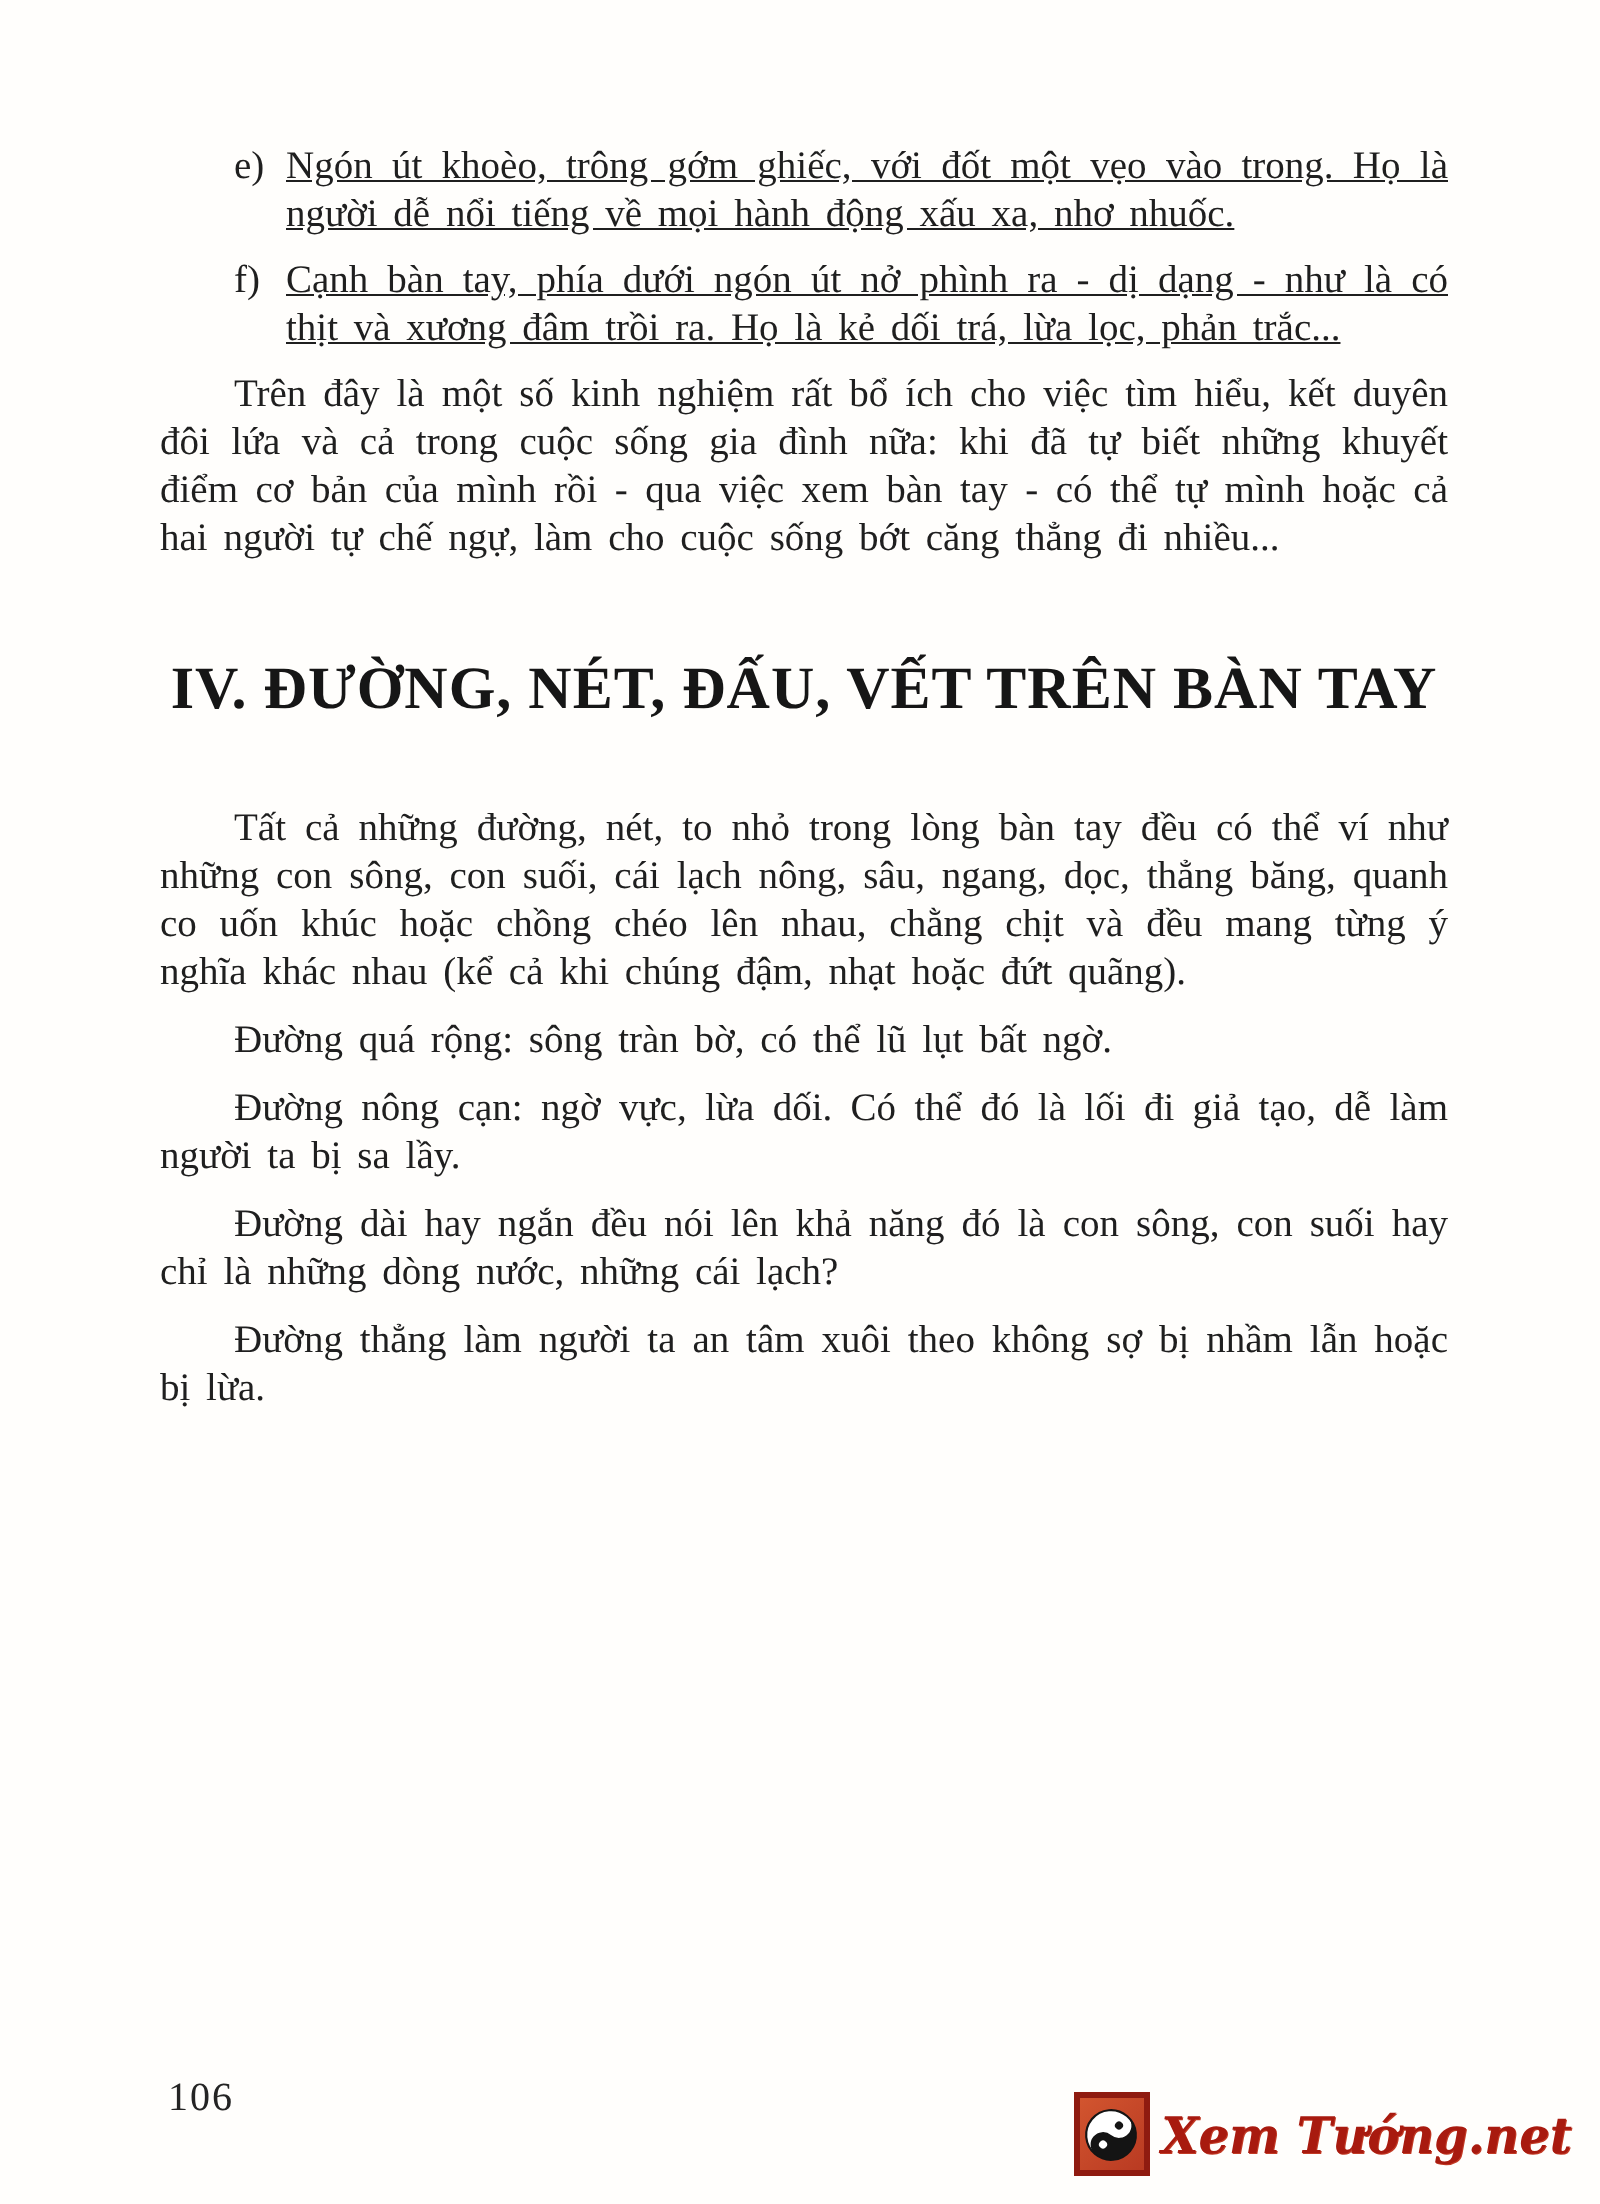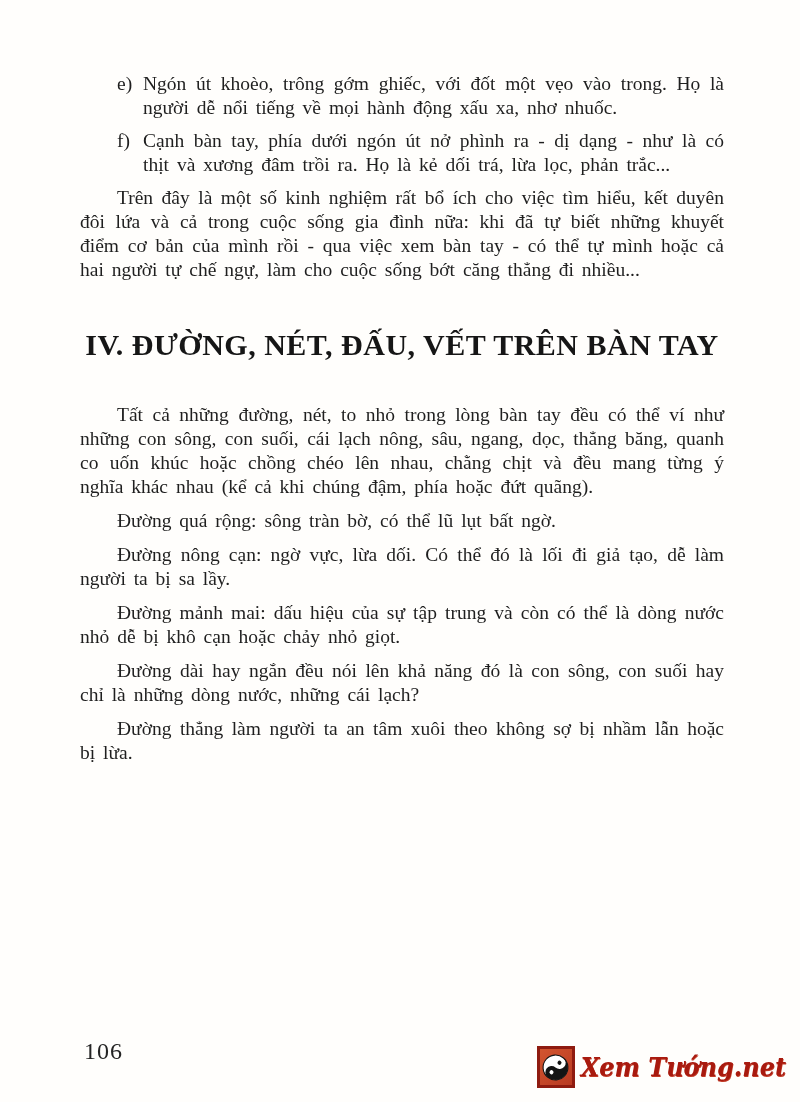--- a/index.html
+++ b/index.html
@@ -31,20 +31,21 @@
     margin-bottom: 9px;
   }
   .list-item .marker {
     flex: 0 0 26px;
     white-space: nowrap;
   }
   .list-item .li-text {
     flex: 1 1 auto;
     text-align: justify;
     word-spacing: 3px;
+    text-decoration: underline;
   }
   .para {
     margin: 0 0 10px 0;
     text-align: justify;
     text-indent: 37px;
     word-spacing: 3px;
   }
   .summary {
   }
   .heading {
@@ -55,21 +56,21 @@
     text-align: center;
     letter-spacing: 0.5px;
     white-space: nowrap;
     color: #161616;
     text-indent: 0;
   }
   .footer-pagenum {
     position: absolute;
     left: 84px;
     top: 1038px;
-    font-size: 24px;
+    font-size: 20px;
     letter-spacing: 1px;
     color: #242424;
     text-align: center;
   }
   
   .watermark {
     position: absolute;
     right: 14px;
     top: 1046px;
     display: flex;
@@ -116,24 +117,23 @@
 
     <div class="list-item">
       <span class="marker">f)</span>
       <div class="li-text">Cạnh bàn tay, phía dưới ngón út nở phình ra - dị dạng - như là có thịt và xương đâm trồi ra. Họ là kẻ dối trá, lừa lọc, phản trắc...</div>
     </div>
 
     <p class="para summary">Trên đây là một số kinh nghiệm rất bổ ích cho việc tìm hiểu, kết duyên đôi lứa và cả trong cuộc sống gia đình nữa: khi đã tự biết những khuyết điểm cơ bản của mình rồi - qua việc xem bàn tay - có thể tự mình hoặc cả hai người tự chế ngự, làm cho cuộc sống bớt căng thẳng đi nhiều...</p>
 
     <h1 class="heading">IV. ĐƯỜNG, NÉT, ĐẤU, VẾT TRÊN BÀN TAY</h1>
 
-    <p class="para">Tất cả những đường, nét, to nhỏ trong lòng bàn tay đều có thể ví như những con sông, con suối, cái lạch nông, sâu, ngang, dọc, thẳng băng, quanh co uốn khúc hoặc chồng chéo lên nhau, chằng chịt và đều mang từng ý nghĩa khác nhau (kể cả khi chúng đậm, phía hoặc đứt quãng).</p>
+    <p class="para">Tất cả những đường, nét, to nhỏ trong lòng bàn tay đều có thể ví như những con sông, con suối, cái lạch nông, sâu, ngang, dọc, thẳng băng, quanh co uốn khúc hoặc chồng chéo lên nhau, chằng chịt và đều mang từng ý nghĩa khác nhau (kể cả khi chúng đậm, nhạt hoặc đứt quãng).</p>
     <p class="para">Đường quá rộng: sông tràn bờ, có thể lũ lụt bất ngờ.</p>
     <p class="para">Đường nông cạn: ngờ vực, lừa dối. Có thể đó là lối đi giả tạo, dễ làm người ta bị sa lầy.</p>
-    <p class="para">Đường mảnh mai: dấu hiệu của sự tập trung và còn có thể là dòng nước nhỏ dễ bị khô cạn hoặc chảy nhỏ giọt.</p>
     <p class="para">Đường dài hay ngắn đều nói lên khả năng đó là con sông, con suối hay chỉ là những dòng nước, những cái lạch?</p>
     <p class="para">Đường thẳng làm người ta an tâm xuôi theo không sợ bị nhầm lẫn hoặc bị lừa.</p>
 
   </div>
 
   <div class="footer-pagenum">106</div>
 
   <div class="watermark">
     <span class="yinyang-box">
       <svg viewBox="0 0 100 100" width="27" height="27" aria-hidden="true">

